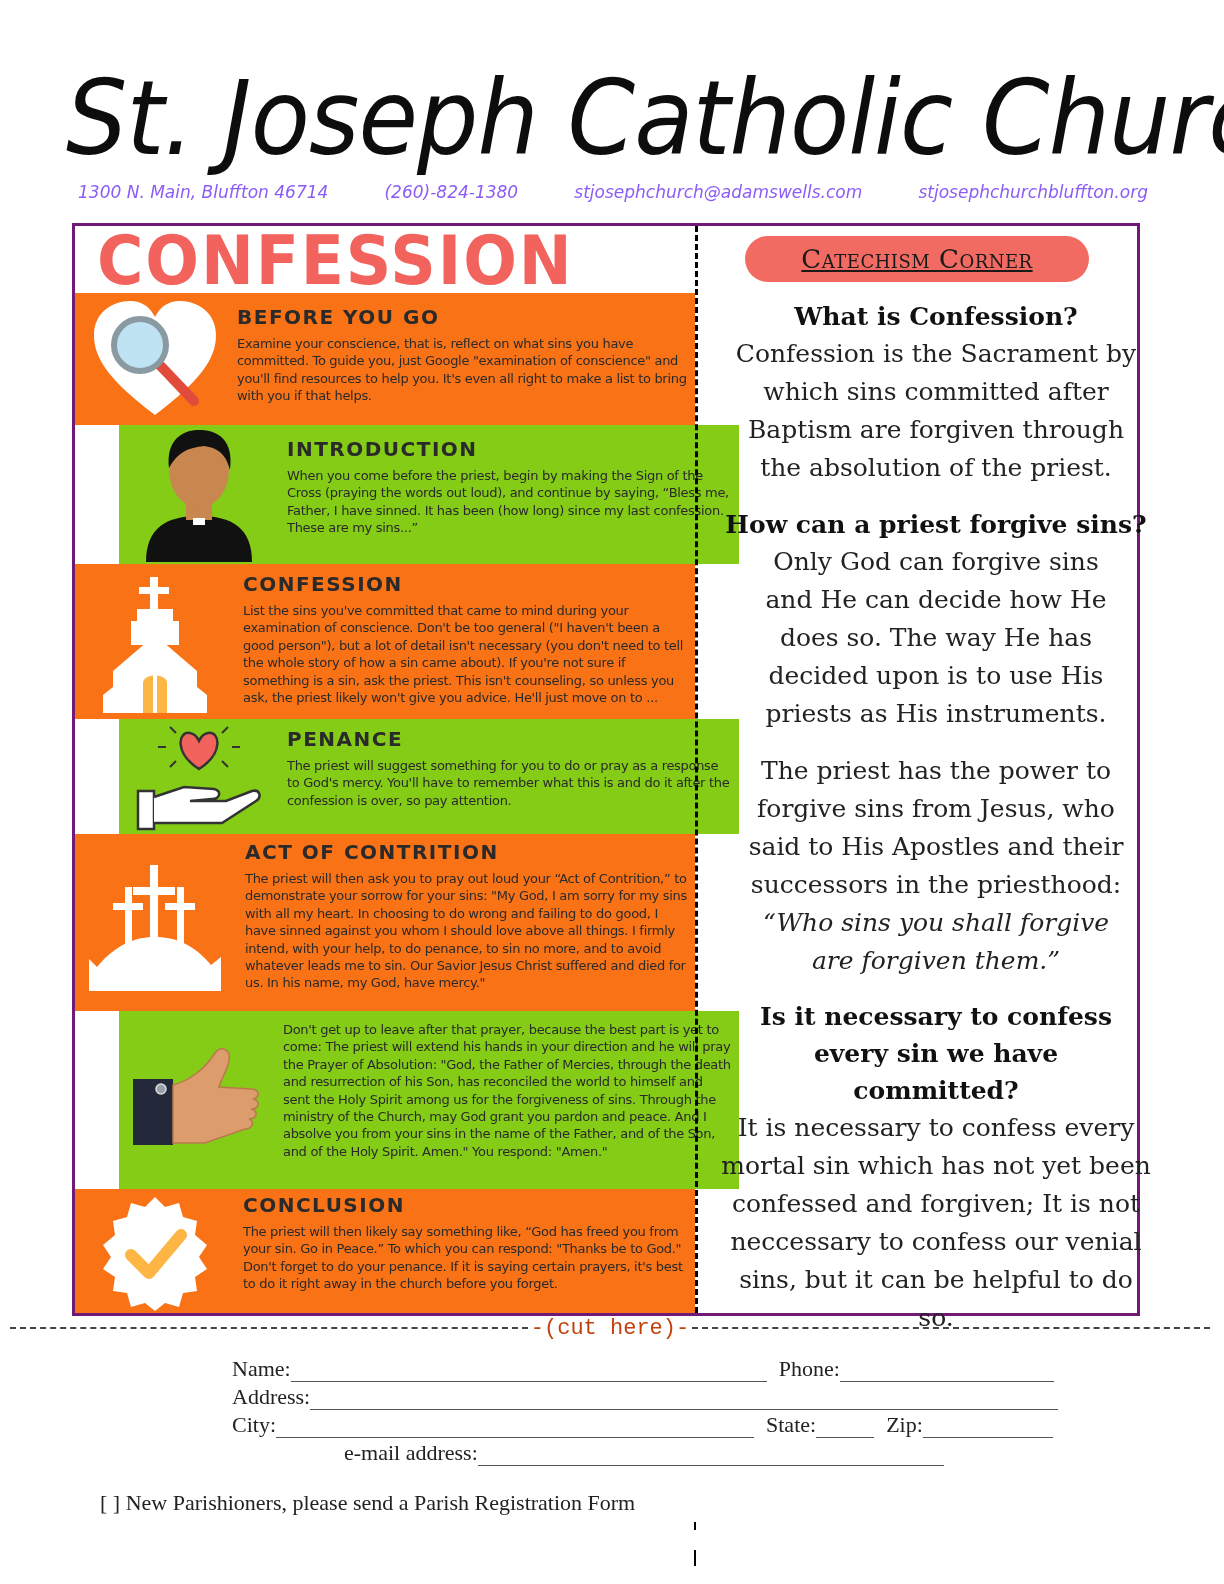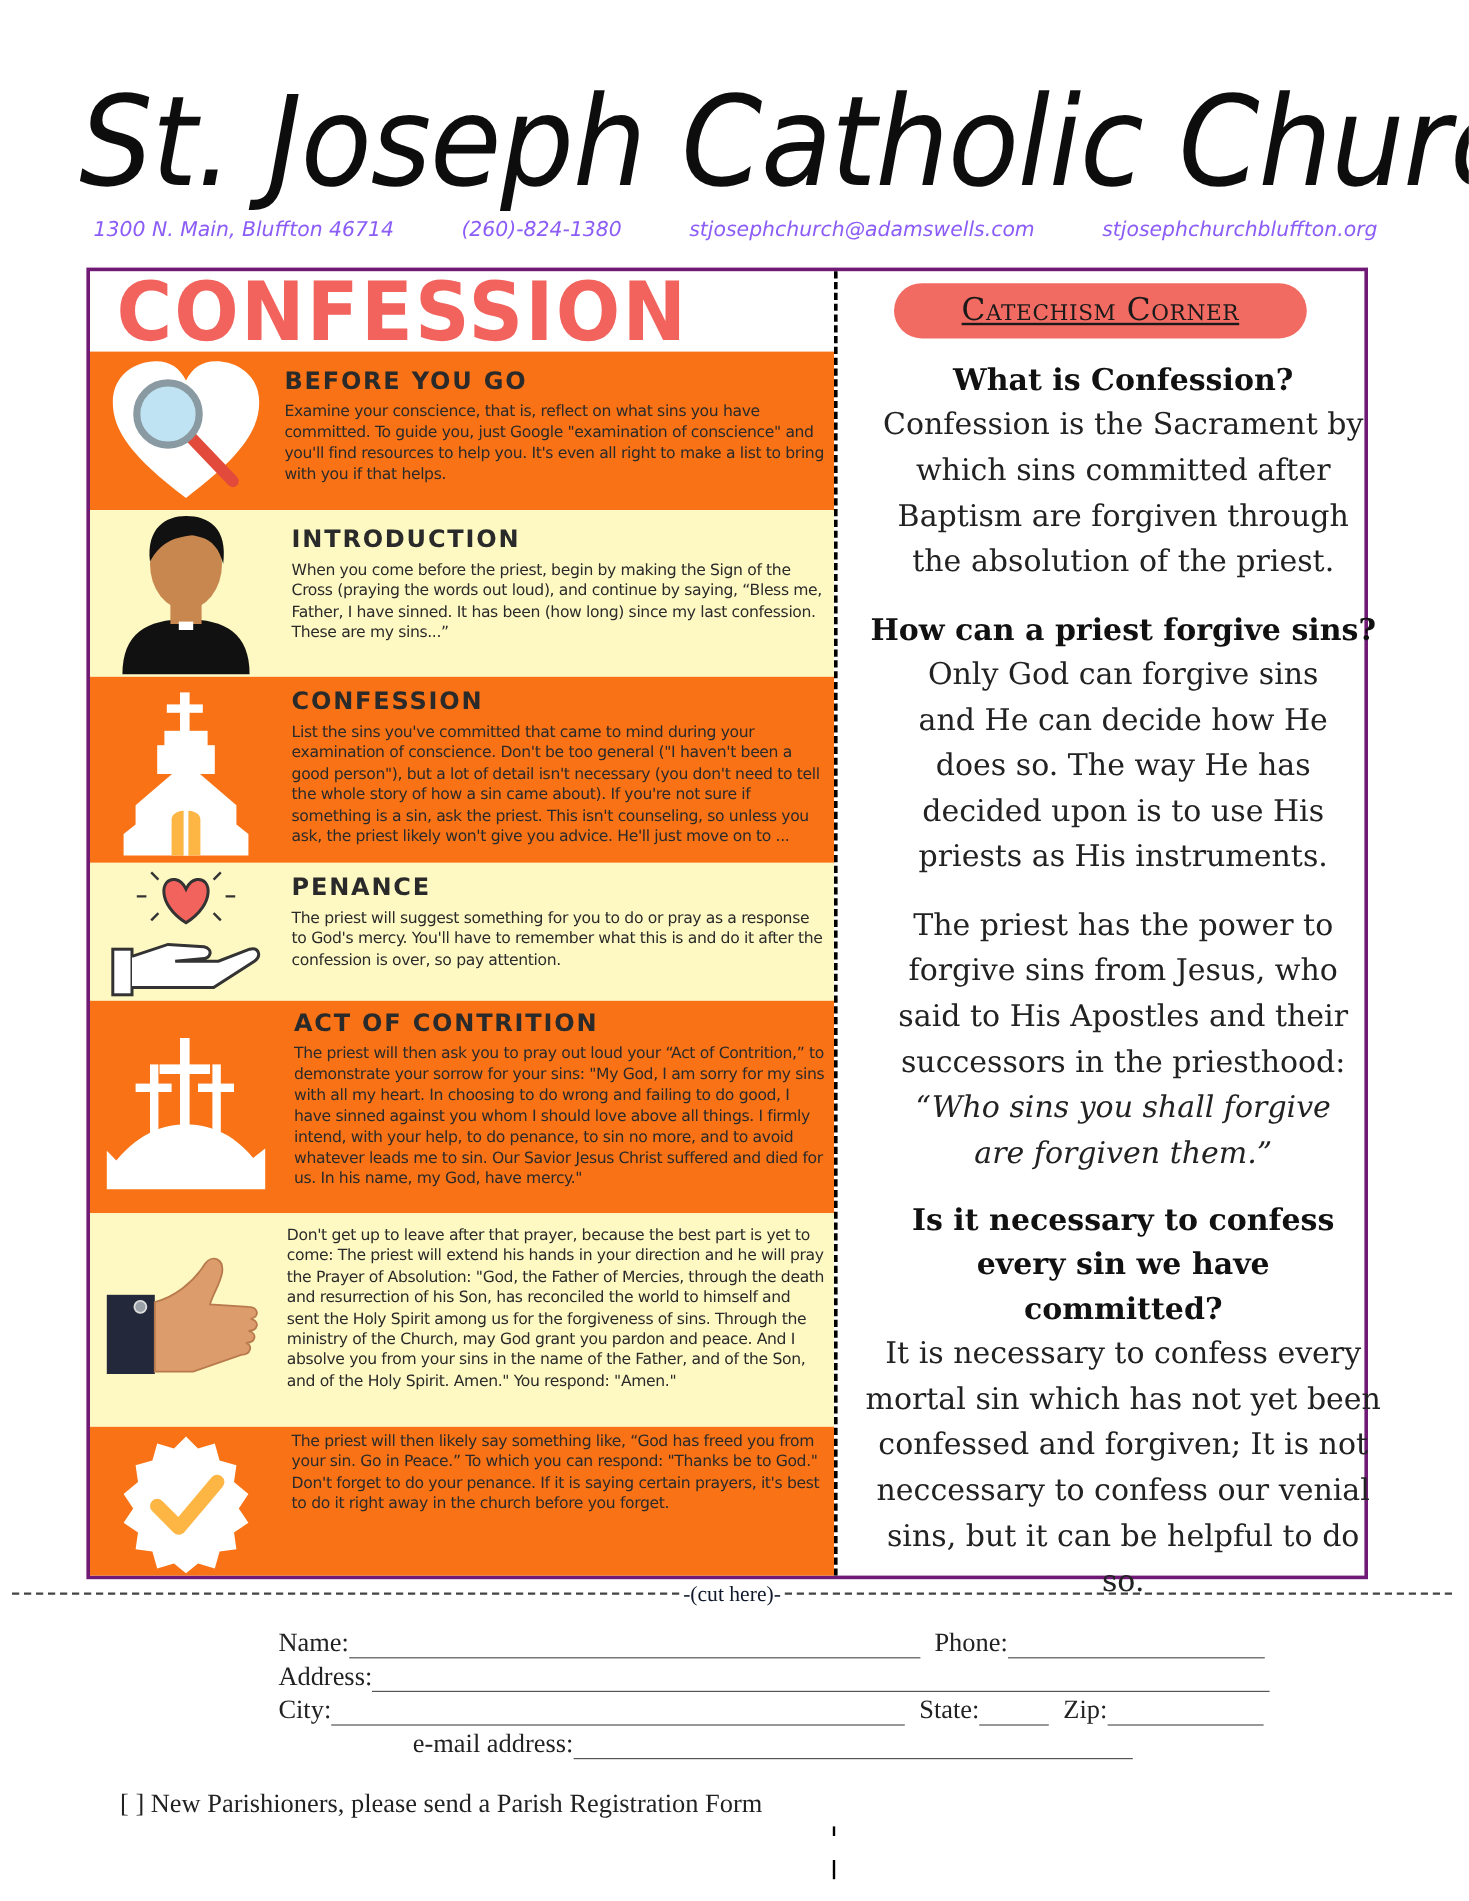--- a/index.html
+++ b/index.html
@@ -29,21 +29,21 @@
   }
   .big-title {
     position: absolute; left: 22px; top: 0; height: 68px; width: 590px;
     font-family: "DejaVu Sans", sans-serif; font-weight: bold; font-size: 68px; line-height: 70px;
     color: #f2635e; letter-spacing: 2px; white-space: nowrap;
     transform: scaleX(0.93); transform-origin: left top;
   }
 
   .step { position: absolute; left: 0; width: 620px; }
   .step.orange { background: #f97316; }
-  .step.white { background: #fef9c3; }
+  .step.white { background: #84cc16; margin-left: 44px; }
   .step .icon { position: absolute; left: 10px; width: 140px; display: flex; align-items: center; justify-content: center; }
   .step .text { position: absolute; left: 162px; right: 6px; }
   .step h3 {
     font-family: "DejaVu Sans", sans-serif; font-weight: bold; font-size: 20px;
     letter-spacing: 1.5px; color: #2a2a2a; margin-bottom: 6px;
   }
   .step p { font-family: "DejaVu Sans", sans-serif; font-size: 13px; line-height: 17.4px; color: #2a2a2a; letter-spacing: -0.3px; }
 
   .right-col { position: absolute; left: 628px; top: 0; width: 434px; height: 100%; text-align: center; font-family: "DejaVu Serif", serif; color: #222; }
   .cc-pill {
@@ -57,21 +57,21 @@
   .q { position: absolute; left: 16px; width: 434px; }
   .q h4 { font-family: "DejaVu Serif", serif; font-weight: bold; font-size: 25px; line-height: 37px; color: #111; }
   .q p { font-family: "DejaVu Serif", serif; font-size: 25px; line-height: 38px; color: #222; }
   .q p i { font-style: italic; }
 
   .cut {
     position: absolute; left: 10px; top: 1318px; width: 1200px; height: 20px;
     display: flex; align-items: center;
   }
   .cut .dash { flex: 1; border-top: 2px dashed #444; }
-  .cut span { font-family: Liberation Serif, serif; font-size: 18px; padding: 0 3px; color: #0f172a; }
+  .cut span { font-family: Liberation Mono, monospace; font-size: 22px; padding: 0 3px; color: #c2410c; }
 
   .form { position: absolute; left: 232px; top: 1354px; width: 840px; font-family: "Liberation Serif", serif; font-size: 22px; color: #222; }
   .form .row { display: flex; align-items: flex-end; height: 28px; }
   .form .line { border-bottom: 1.5px solid #555; height: 20px; }
   .form .lbl { white-space: nowrap; }
 
   .checks {
     position: absolute; left: 100px; top: 1490px; width: 1060px; display: flex; justify-content: space-between;
     font-family: "Liberation Serif", serif; font-size: 22px; color: #222;
   }
@@ -194,20 +194,21 @@
     </div>
 
     <div class="step orange" style="top:963px;height:124px;">
       <div class="icon" style="top:4px;height:120px;">
         <svg width="120" height="120" viewBox="0 0 120 120">
           <polygon fill="#fff" points="60,4 70,14 84,10 88,24 102,28 100,42 112,52 104,64 112,76 100,84 102,98 88,100 84,114 70,110 60,118 50,110 36,114 32,100 18,98 20,84 8,76 16,64 8,52 20,42 18,28 32,24 36,10 50,14"></polygon>
           <path d="M36 62 L54 80 L86 42" fill="none" stroke="#fdb544" stroke-width="12" stroke-linecap="round" stroke-linejoin="round"></path>
         </svg>
       </div>
       <div class="text" style="top:4px;left:168px;">
+        <h3>CONCLUSION</h3>
         <p>The priest will then likely say something like, “God has freed you from your sin. Go in Peace.” To which you can respond: "Thanks be to God." Don't forget to do your penance. If it is saying certain prayers, it's best to do it right away in the church before you forget.</p>
       </div>
     </div>
   </div>
 
   <div class="divider"></div>
 
   <div class="right-col">
     <div class="cc-pill">
       <span>Catechism Corner</span>

